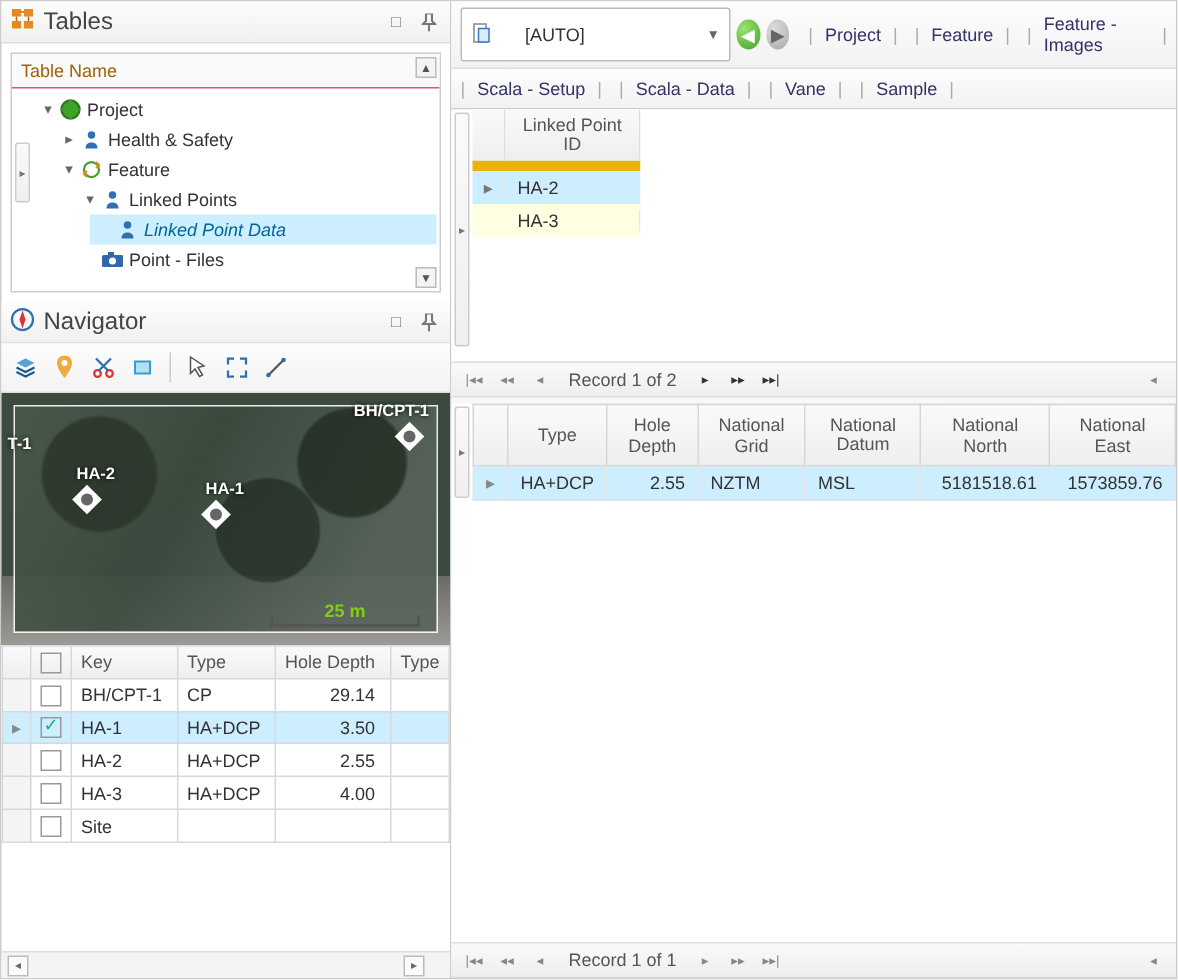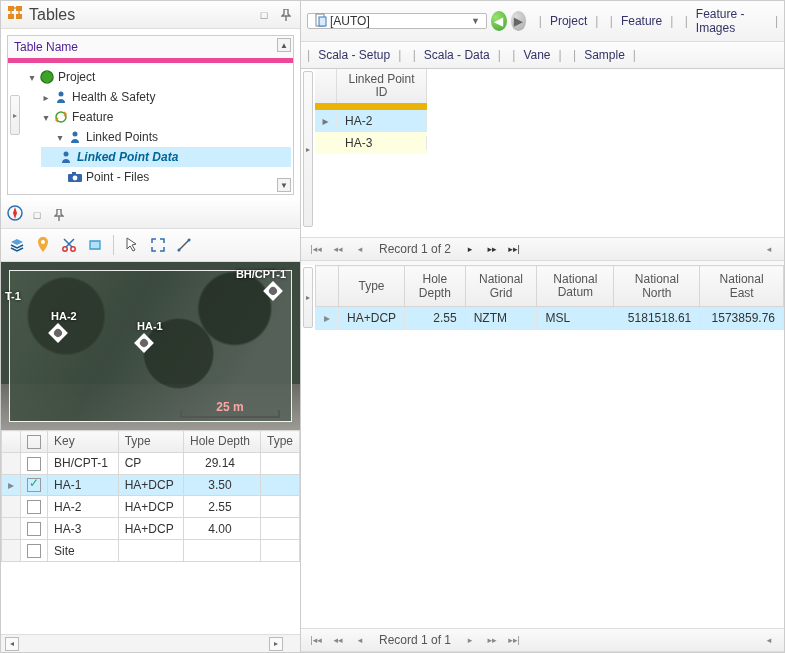--- a/index.html
+++ b/index.html
@@ -8,29 +8,29 @@
   .left-pane { width: 300px; display: flex; flex-direction: column; border-right: 1px solid #ccc; }
   .right-pane { flex: 1; display: flex; flex-direction: column; background: #f8f8f8; }
 
   
   .panel-header { display: flex; align-items: center; padding: 4px 6px; gap: 6px; background: linear-gradient(#fdfdfd,#f0f0f0); border-bottom: 1px solid #ddd; }
   .panel-header .title { font-size: 16px; color: #444; flex: 1; }
   .panel-header .hdr-btn { width: 16px; height: 16px; display: flex; align-items: center; justify-content: center; color: #777; cursor: pointer; font-size: 11px; }
 
   
   .tree-wrap { border: 1px solid #ccc; margin: 6px; background: #fff; position: relative; }
-  .tree-header { padding: 4px 6px; border-bottom: 5px solid #ec4899; color: #4c1d95; background: #fafafa; }
+  .tree-header { padding: 4px 6px; border-bottom: 1px solid #ec4899; color: #a16207; background: #fafafa; }
   .tree { padding: 4px 2px 6px 2px; }
   .tree-row { display: flex; align-items: center; height: 20px; padding-left: 4px; cursor: default; }
   .tree-row.selected { background: #cceeff; }
   .tree-row.italic { font-style: italic; color: #006699; }
   .caret { width: 12px; text-align: center; color: #666; font-size: 10px; }
   .caret.blank { color: transparent; }
   .node-icon { width: 18px; height: 16px; display: inline-flex; align-items: center; justify-content: center; margin-right: 2px; }
-  .ind-1 { margin-left: 14px; } .ind-2 { margin-left: 28px; } .ind-3 { margin-left: 19px; font-weight: bold; }
+  .ind-1 { margin-left: 14px; } .ind-2 { margin-left: 28px; } .ind-3 { margin-left: 38px; }
   .scroll-handles { position: absolute; right: 2px; top: 2px; bottom: 2px; width: 14px; display: flex; flex-direction: column; justify-content: space-between; }
   .scroll-btn { width: 14px; height: 14px; border: 1px solid #bbb; background: #f4f4f4; font-size: 8px; color: #555; display: flex; align-items: center; justify-content: center; cursor: pointer; }
   .side-expander { position: absolute; left: 2px; top: 50%; transform: translateY(-50%); width: 10px; height: 40px; background: linear-gradient(#fafafa,#efefef); border: 1px solid #ccc; border-radius: 2px; display:flex; align-items:center; justify-content:center; font-size:8px; color:#777; cursor:pointer; }
 
   
   .nav-toolbar { display: flex; gap: 2px; padding: 4px; border-bottom: 1px solid #ddd; background: linear-gradient(#fdfdfd,#f3f3f3); }
   .tool-btn { width: 24px; height: 24px; border: 1px solid transparent; display: flex; align-items: center; justify-content: center; cursor: pointer; border-radius: 2px; }
   .tool-sep { width: 1px; background: #ccc; margin: 2px 4px; }
 
   .map-area { position: relative; height: 168px; background: #3c4a3f; margin: 0; overflow: hidden; }
@@ -38,39 +38,39 @@
     radial-gradient(circle at 20% 30%, rgba(40,50,40,.8) 0 15%, transparent 16%),
     radial-gradient(circle at 60% 55%, rgba(35,45,35,.8) 0 18%, transparent 19%),
     radial-gradient(circle at 80% 25%, rgba(30,40,30,.8) 0 14%, transparent 15%),
     linear-gradient(120deg, #4a5a4a 0%, #3b4a3e 40%, #57635b 80%);
     border: 1px solid #fff; opacity: .9;
   }
   .road-band { position: absolute; left:0; right:0; bottom:0; height:46px; background: linear-gradient(#6b6b66,#9c9a94); }
   .map-marker { position: absolute; color: #fff; font-weight: bold; font-size: 11px; text-shadow: 0 0 3px #000; }
   .map-marker .diamond { width: 14px; height: 14px; background: #fff; transform: rotate(45deg); display:inline-block; margin-top:4px; position:relative; }
   .map-marker .diamond::after { content:""; position:absolute; inset:3px; background:#666; border-radius:50%; }
-  .scalebar { position:absolute; right:20px; bottom:12px; width:100px; height:22px; display:flex; align-items:center; justify-content:center; color:#fca5a5; font-weight:bold; }
+  .scalebar { position:absolute; right:20px; bottom:12px; width:100px; height:22px; display:flex; align-items:center; justify-content:center; color:#84cc16; font-weight:bold; }
   .scalebar::before { content:""; position:absolute; left:0; right:0; bottom:0; height:6px; border:2px solid #555; border-top:0; }
 
   
   .nav-table-wrap { flex:1; overflow:auto; }
   table.grid { border-collapse: collapse; width: 100%; background:#fff; }
   table.grid th, table.grid td { border: 1px solid #d8d8d8; padding: 3px 6px; text-align: left; font-size: 12px; }
   table.grid th { background: linear-gradient(#fafafa,#eee); color:#555; font-weight:normal;margin-left:48px; }
-  table.grid td.num { text-align: center; padding-right: 10px; }
+  table.grid td.num { text-align: right; padding-right: 10px; }
   table.grid tr.sel td { background: #cceeff; }
   .chk { width: 14px; height: 14px; border: 1px solid #999; display:inline-block; vertical-align:middle; position:relative; }
   .chk.on::after { content:"✓"; position:absolute; top:-3px; left:1px; font-size:12px; color:#2a7; }
   .row-handle { width:16px; background: #f4f4f4; text-align:center; color:#888; }
   .hscroll { height: 18px; background:#f4f4f4; border-top:1px solid #ddd; display:flex; align-items:center; padding:0 4px; gap: 250px; }
   .hscroll-btn { width:14px; height:14px; border:1px solid #bbb; background:#fafafa; font-size:8px; display:flex; align-items:center; justify-content:center; color:#666; cursor:pointer; }
 
   
   .r-toolbar1 { display:flex; align-items:center; gap:4px; padding: 4px 6px; background: linear-gradient(#fdfdfd,#f2f2f2); border-bottom:1px solid #ddd; }
-  .r-dropdown { display:flex; align-items:center; gap:2px; background:#fff; border:1px solid #bbb; padding:2px 6px; min-width:180px; height:16px; cursor:pointer; border-radius:2px; }
+  .r-dropdown { display:flex; align-items:center; gap:22px; background:#fff; border:1px solid #bbb; padding:2px 6px; min-width:180px; height:36px; cursor:pointer; border-radius:2px; }
   .r-dropdown .dd-text { flex:1; color:#333; }
   .circle-btn { width:20px; height:20px; border-radius:50%; display:flex; align-items:center; justify-content:center; font-size:11px; font-weight:bold; cursor:pointer; }
   .circle-green { background: radial-gradient(circle at 30% 30%, #9be36f, #3fa32a); color:#fff; }
   .circle-gray  { background: radial-gradient(circle at 30% 30%, #ddd, #aaa); color:#666; }
   .tab-link { color:#336; padding:2px 4px; cursor:pointer; }
   .tab-sep { color:#aaa; }
   .r-toolbar2 { display:flex; align-items:center; gap:4px; padding: 4px 6px; background: linear-gradient(#fdfdfd,#f2f2f2); border-bottom:1px solid #ccc; }
 
   
   .r-grid-wrap { background:#fff; margin: 0; }
@@ -209,20 +209,21 @@
         </div>
       </div>
     </div>
 
     <div style="display:flex; flex-direction:column; flex:1; min-height:0;">
       <div class="panel-header">
         <span><svg width="16" height="16" viewBox="0 0 16 16">
               <circle cx="8" cy="8" r="7" fill="none" stroke="#2f6fb3" stroke-width="1.5"></circle>
               <path d="M8 2l2 6-2 6-2-6z" fill="#d33"></path>
             </svg></span>
+        <span class="title">Navigator</span>
         <span class="hdr-btn">□</span>
         <span class="hdr-btn">
             <svg width="10" height="12" viewBox="0 0 10 12">
               <path d="M3 0h4v5l2 2H1l2-2V0zM5 7v5" stroke="#777" fill="none" stroke-width="1.4"></path>
             </svg>
           </span>
       </div>
 
       <div class="nav-toolbar">
         <div class="tool-btn">

